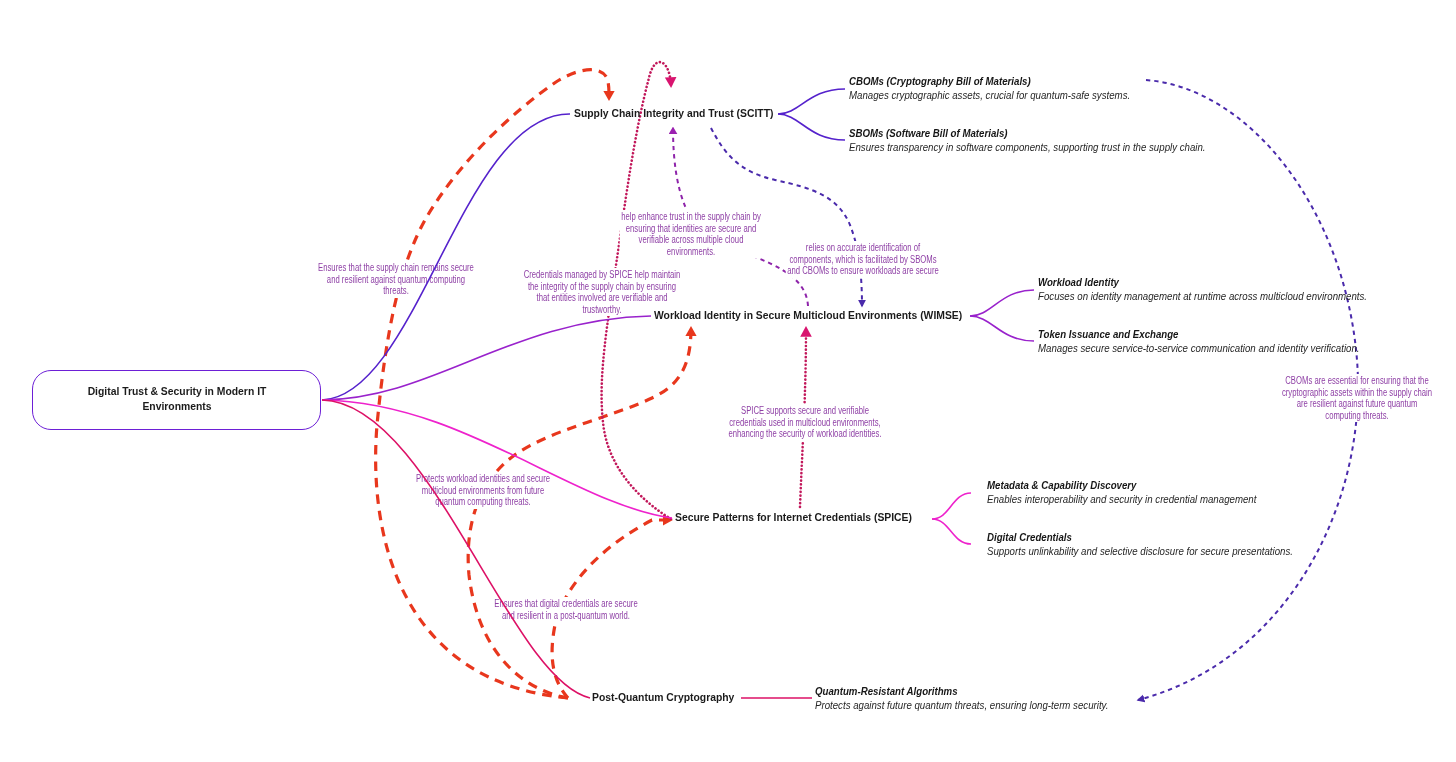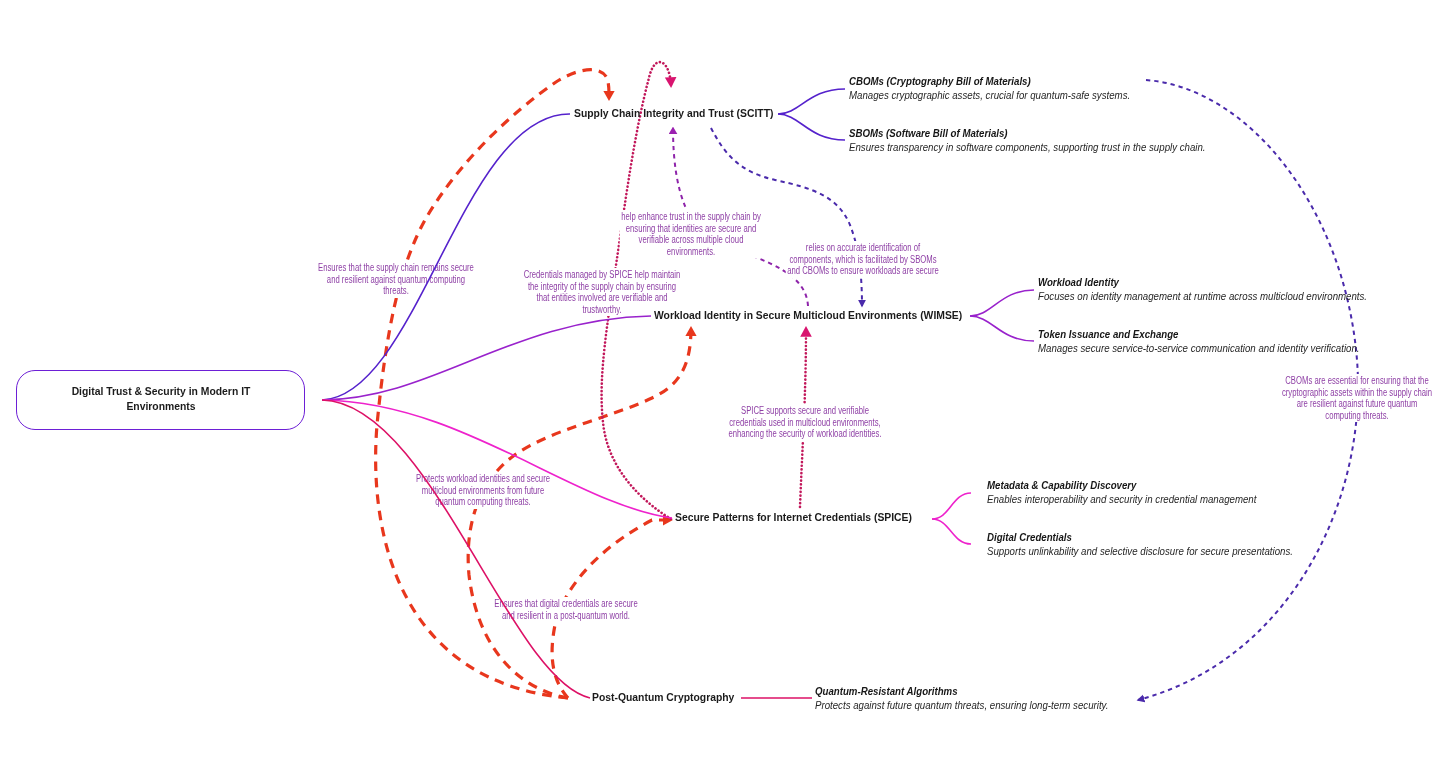--- a/index.html
+++ b/index.html
@@ -2,21 +2,21 @@
 <html><head>
 <meta charset="utf-8">
 <style>
   html,body{margin:0;padding:0;background:#ffffff;}
   body{width:1456px;height:762px;position:relative;overflow:hidden;
        font-family:"Liberation Sans",sans-serif;}
   #stage{position:absolute;left:0;top:0;width:1456px;height:762px;background:#fff;}
   #wires{position:absolute;left:0;top:0;}
   .node-label{position:absolute;font-weight:bold;color:#1b1b1b;white-space:nowrap;
        font-size:11.6px;line-height:1;transform:scaleX(0.895);transform-origin:0 0;}
-  .root-box{position:absolute;left:16px;top:370px;width:289px;height:60px;
+  .root-box{position:absolute;left:32px;top:370px;width:289px;height:60px;
        border:1.7px solid #6d1fd6;border-radius:19px;background:#fff;box-sizing:border-box;
        display:flex;align-items:center;justify-content:center;}
   .root-text{font-weight:bold;font-size:11.6px;color:#1b1b1b;text-align:center;line-height:15.5px;
        width:268px;transform:scaleX(0.895) translateY(-2.5px);}
   .leaf{position:absolute;white-space:nowrap;}
   .leaf{transform:scaleX(0.82);transform-origin:0 0;}
   .leaf-title{font-style:italic;font-weight:bold;font-size:11.8px;color:#161616;line-height:14.2px;}
   .leaf-desc{font-style:italic;font-size:11.8px;color:#262626;line-height:14.2px;}
   .xlabel{position:absolute;text-align:center;font-size:10px;line-height:11.6px;color:#8e3fa5;
        transform:translateX(-50%) scaleX(0.77);white-space:nowrap;background:#ffffff;

